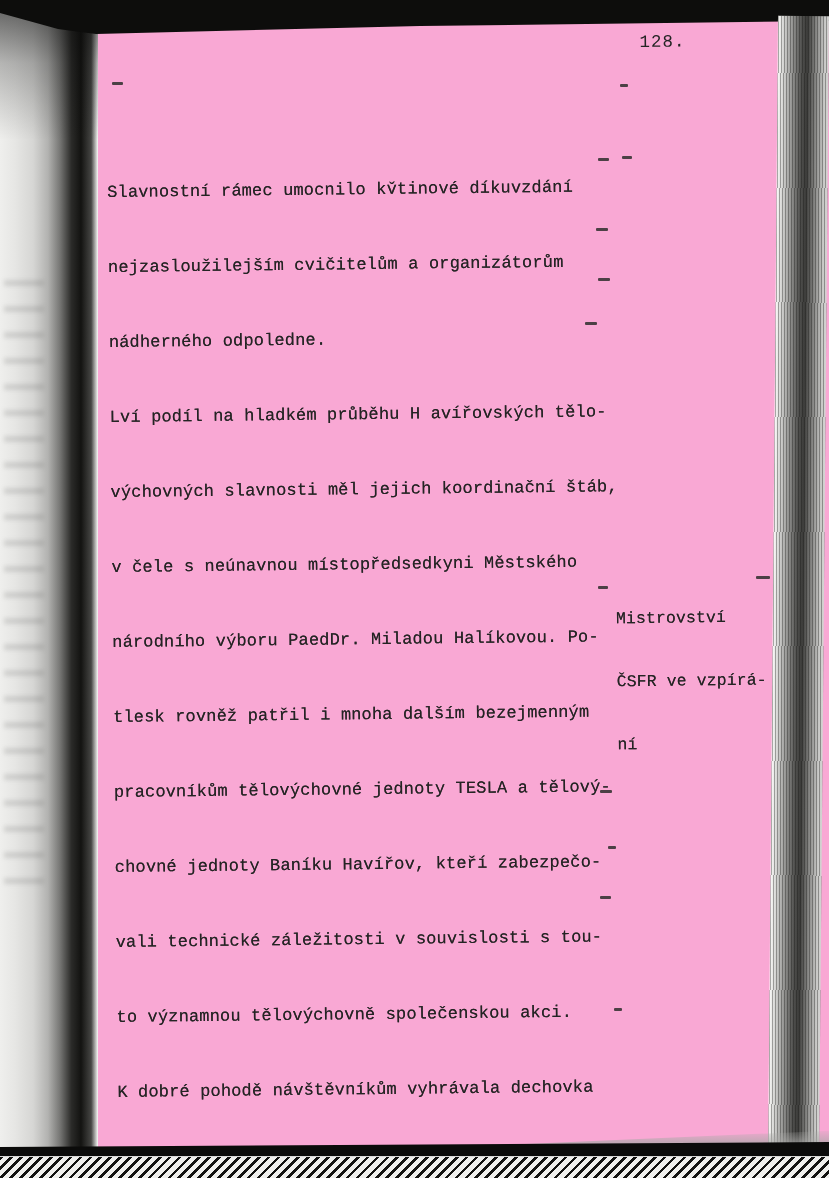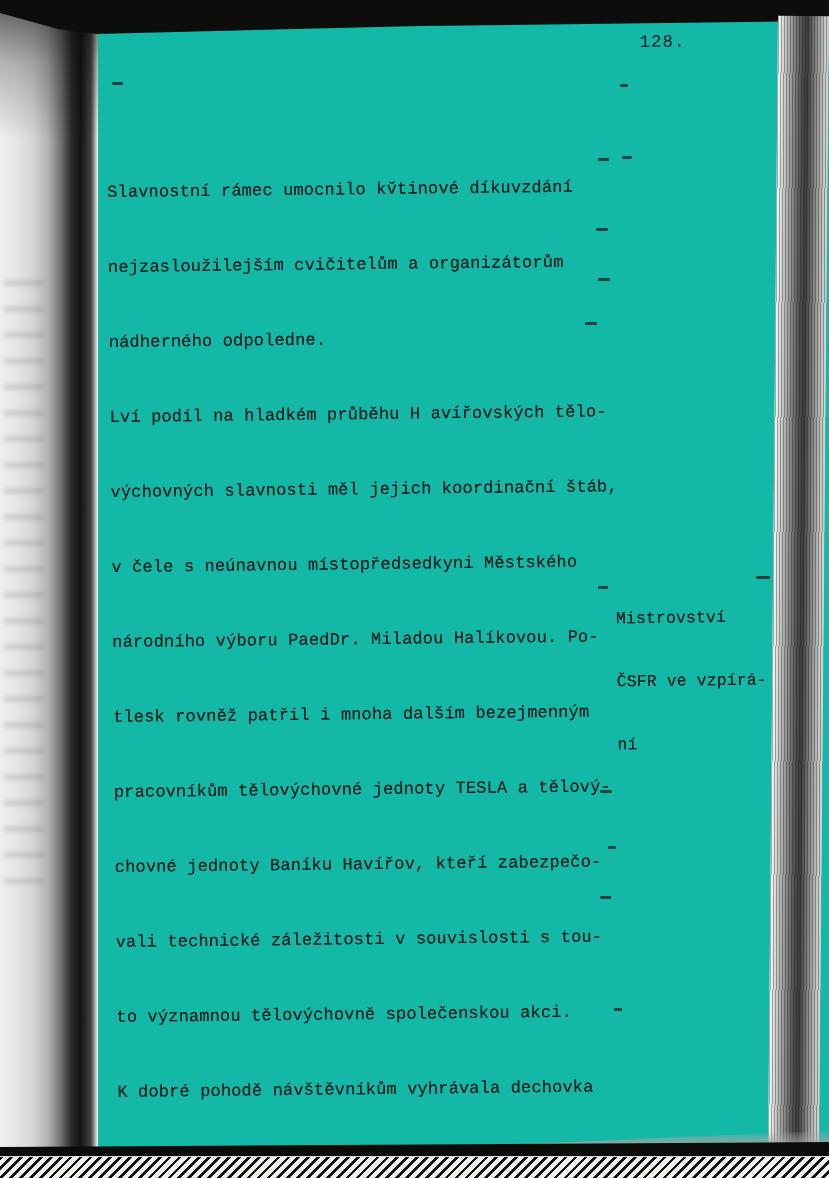--- a/index.html
+++ b/index.html
@@ -1,20 +1,20 @@
 <!DOCTYPE html>
 <html><head>
 <meta charset="utf-8">
 <style>
   html,body{margin:0;padding:0;background:#e9e9e7;}
   .screen{
     position:relative;
     width:829px;height:1178px;
     overflow:hidden;
-    background:#14b8a6;
+    background:#f9a8d4;
     font-family:"Liberation Mono","DejaVu Sans Mono",monospace;
     color:#242424;
   }
   
   .facing-edge{
     position:absolute;left:0;top:0;width:60px;height:1152px;
     background:linear-gradient(90deg,#efefed 0%,#e6e6e4 25%,#d6d6d4 55%,#b2b2b0 80%,#767674 100%);
   }
   .facing-edge-smudge{
     position:absolute;left:4px;top:280px;width:40px;height:620px;

